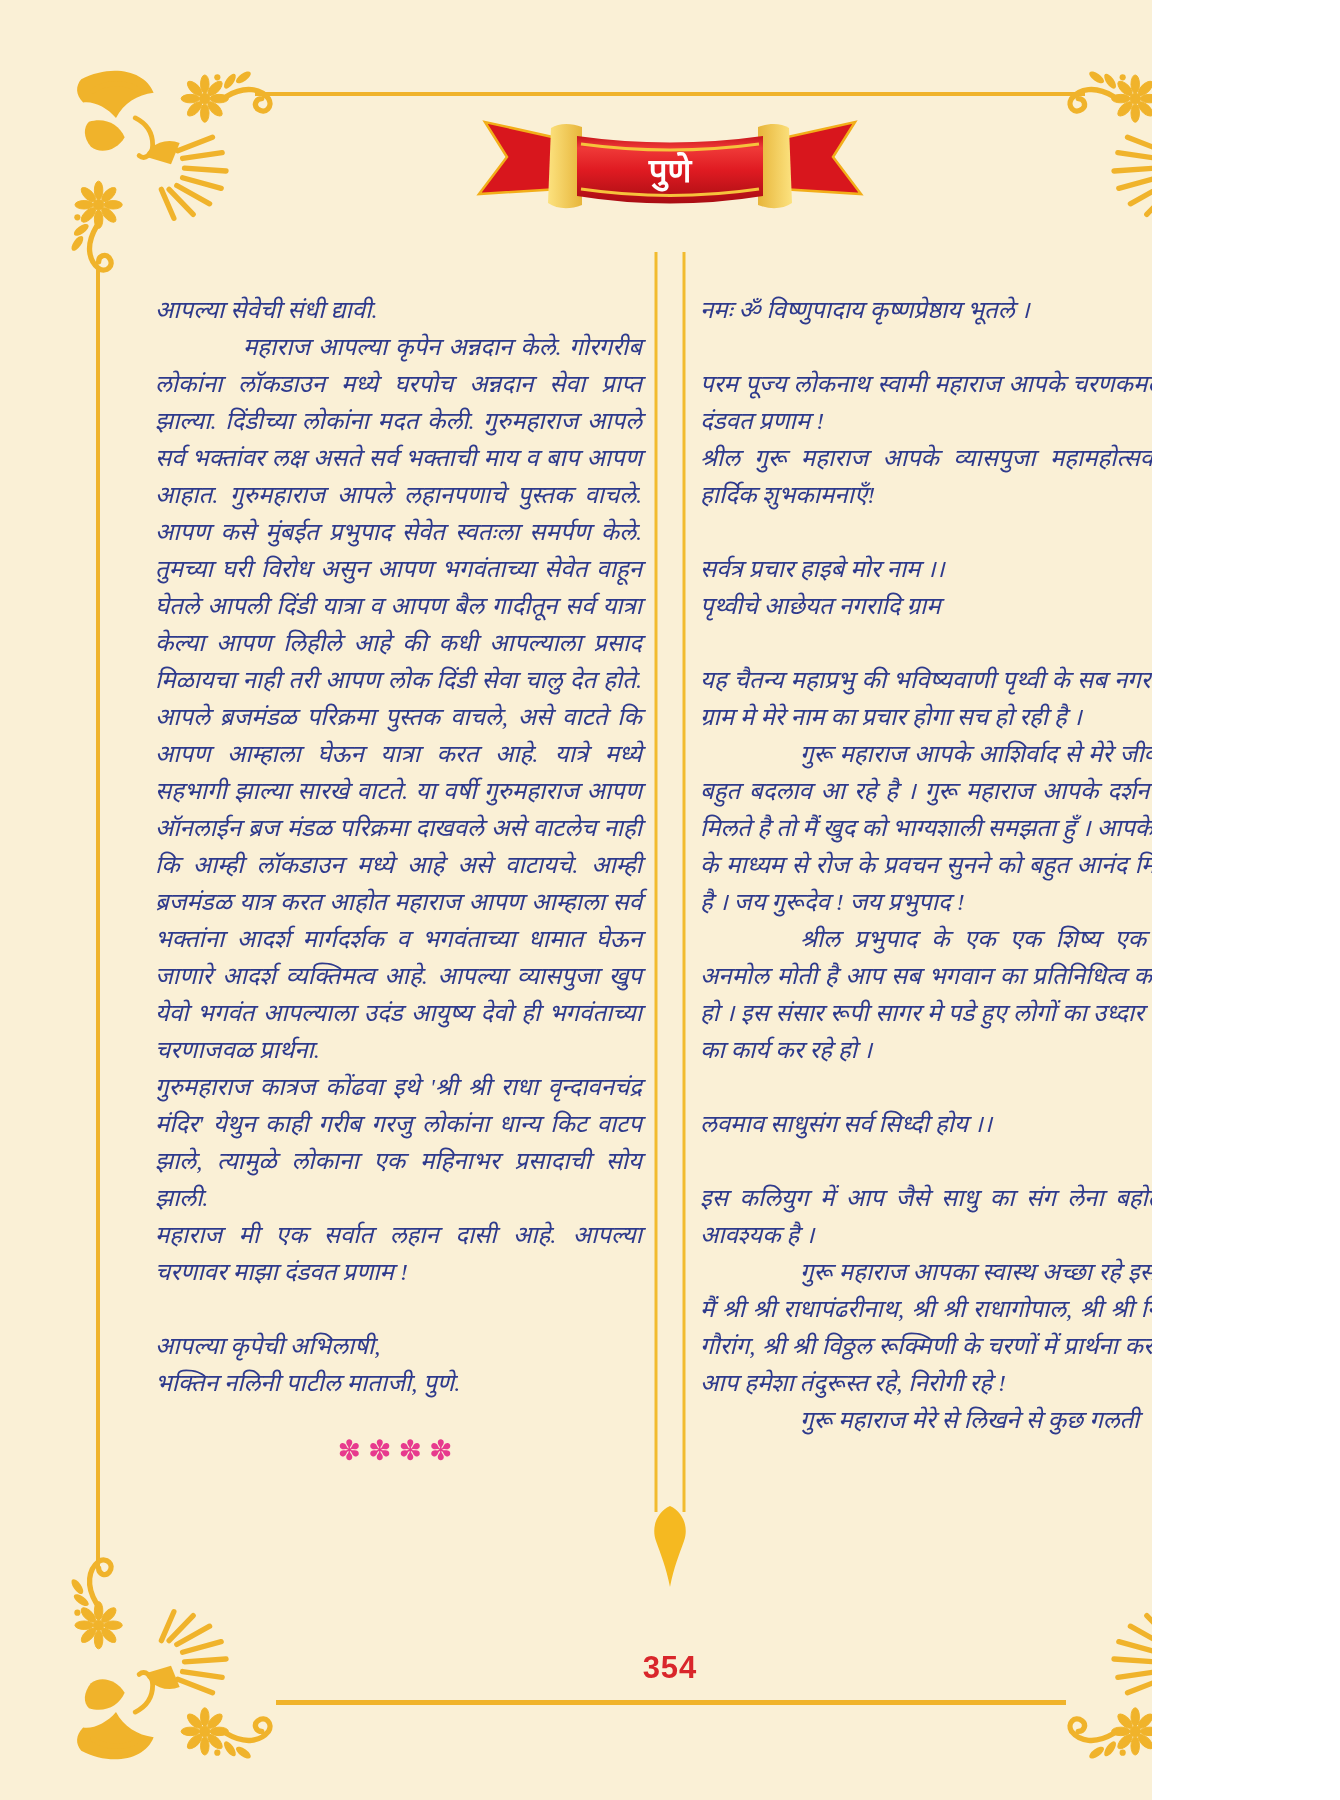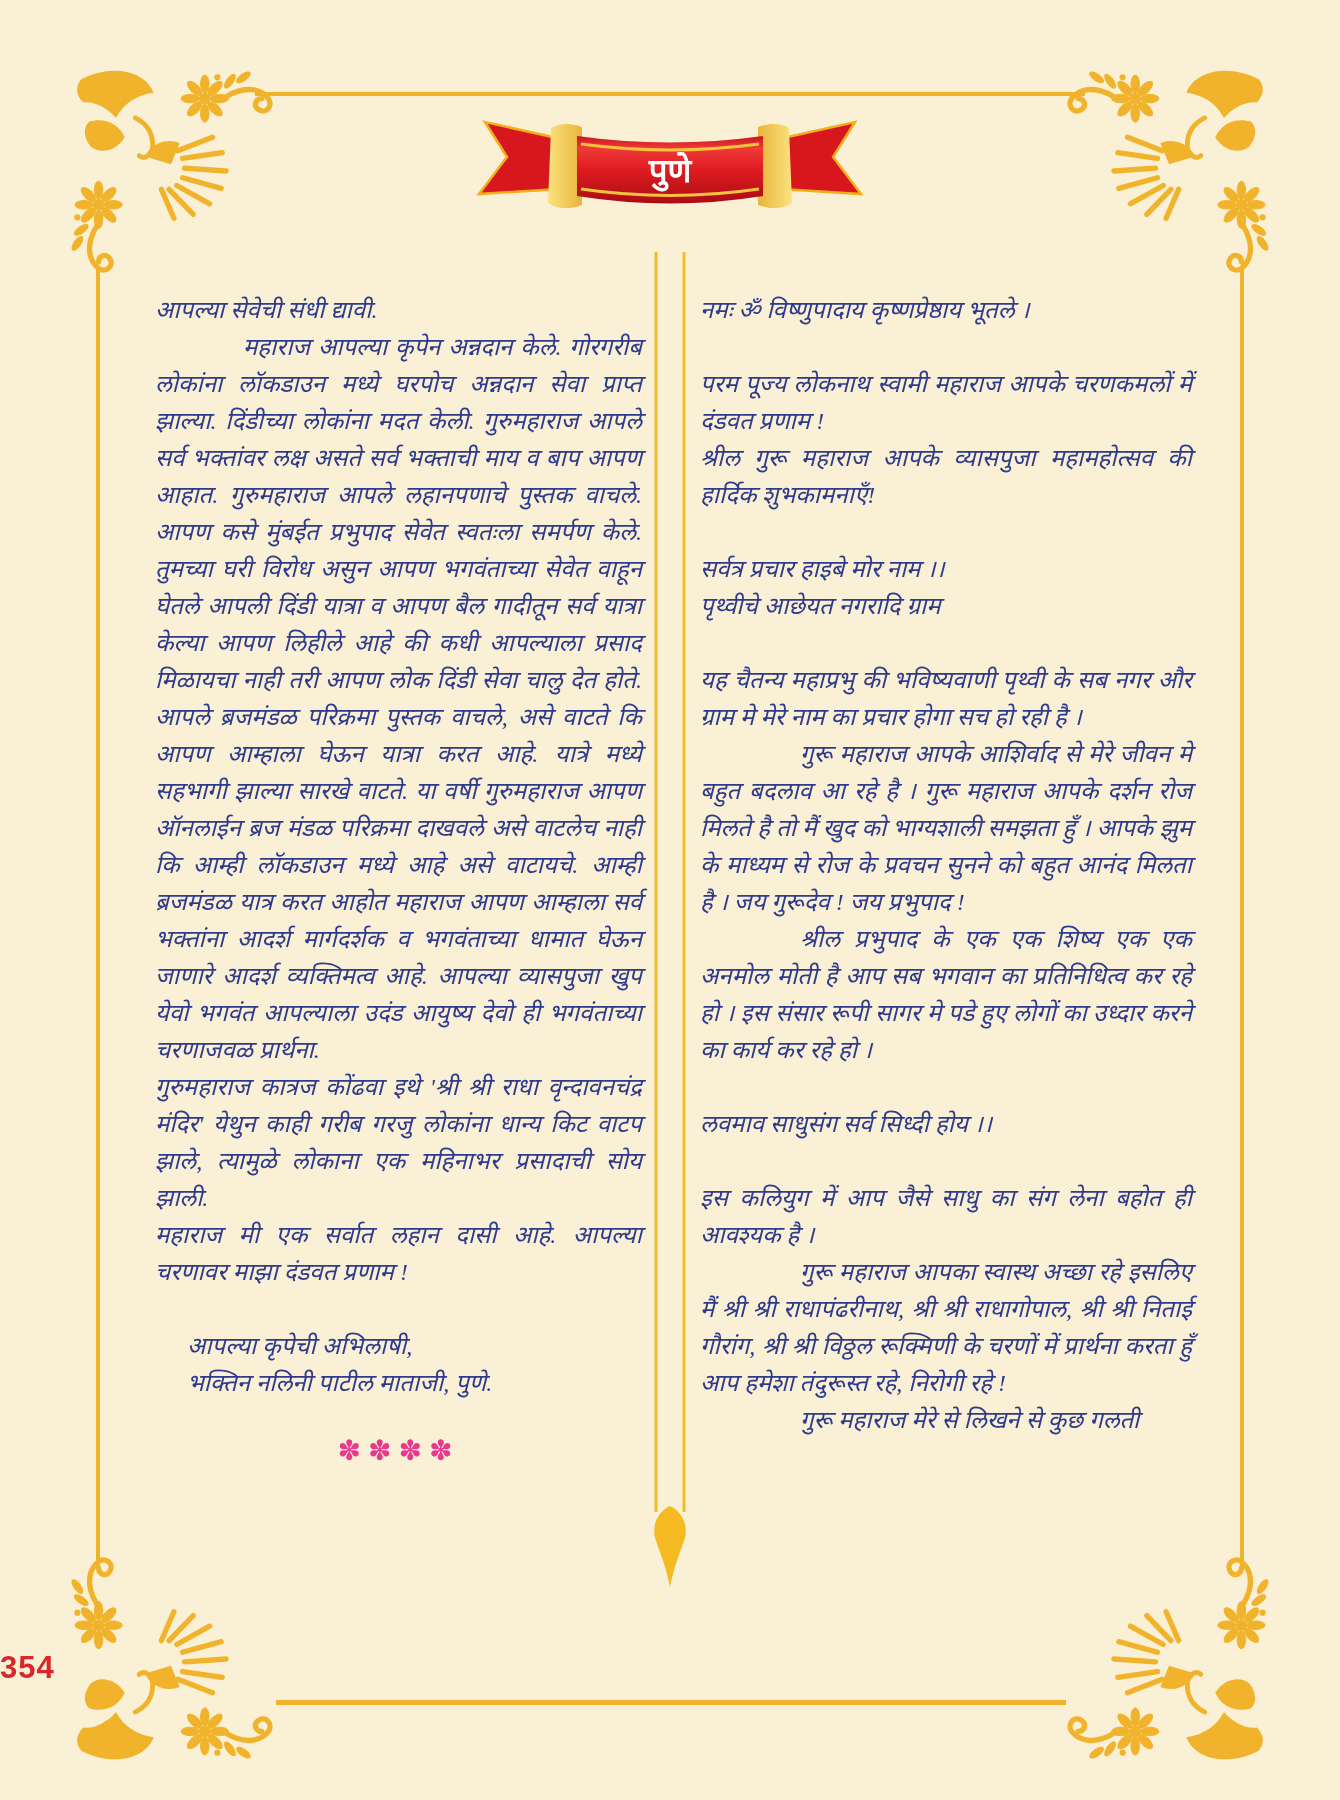--- a/index.html
+++ b/index.html
@@ -1,18 +1,18 @@
 <!DOCTYPE html>
 <html lang="mr"><head>
 <meta charset="utf-8">
 <style>
   html,body{margin:0;padding:0;}
   .page{
     position:relative;
-    width:1340px;height:1800px;
+    width:1152px;height:1800px;
     background:#faf0d6;
     overflow:hidden;
     font-family:"Liberation Serif","DejaVu Sans",serif;
     color:#2e3a8c;
   }
   
   .bline{position:absolute;background:#f0b32b;}
   .b-top{left:255px;top:92px;width:830px;height:4px;}
   .b-bottom{left:276px;top:1700px;width:790px;height:5px;}
   .b-left{left:96px;top:268px;width:4px;height:1298px;}
@@ -31,30 +31,30 @@
   
   .col{position:absolute;top:292px;font-size:24px;line-height:37px;font-style:italic;}
   .col p{margin:0;}
   .col-left{left:155px;width:487px;}
   .col-right{left:700px;width:492px;}
   .justify{text-align:justify;}
   .indent-l{text-indent:88px;}
   .indent-r{text-indent:100px;}
   .gap{height:37px;}
   .verse{text-align:left;}
-  .signoff p{text-align:left;margin-left:32px;}
+  .signoff p{text-align:left;}
   .separator{
     margin-top:30px;text-align:center;
     color:#e73a8e;font-size:28px;letter-spacing:7px;font-weight:bold;
     font-family:"DejaVu Sans",sans-serif;
   }
   
   .page-number{
     position:absolute;left:0;top:1650px;width:1340px;
-    text-align:left;color:#d9262b;font-weight:bold;font-size:31px;
+    text-align:center;color:#d9262b;font-weight:bold;font-size:31px;
     font-family:"Liberation Sans","DejaVu Sans",sans-serif;
     letter-spacing:1px;
   }
   .banner-title-svg{font-family:"Liberation Serif","DejaVu Sans",serif;}
 </style>
 </head>
 <body>
 
 <div class="page">
 

